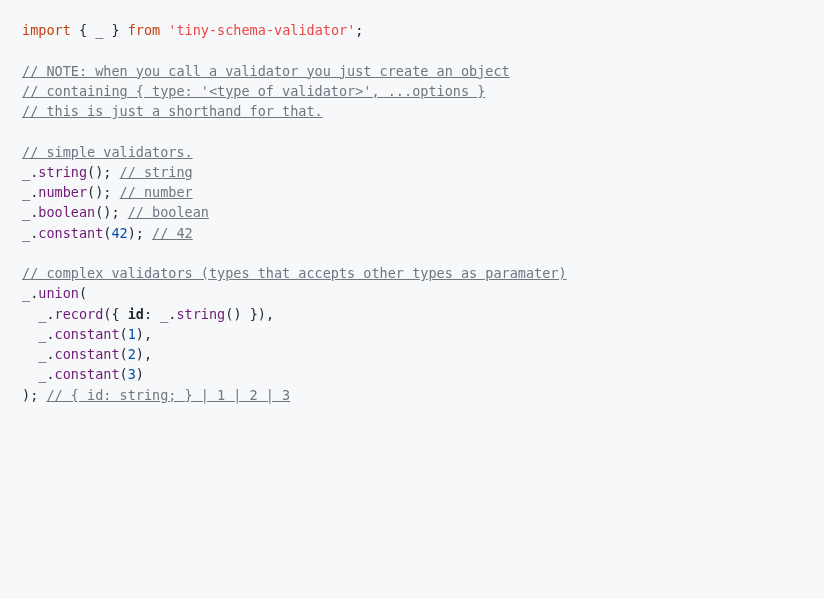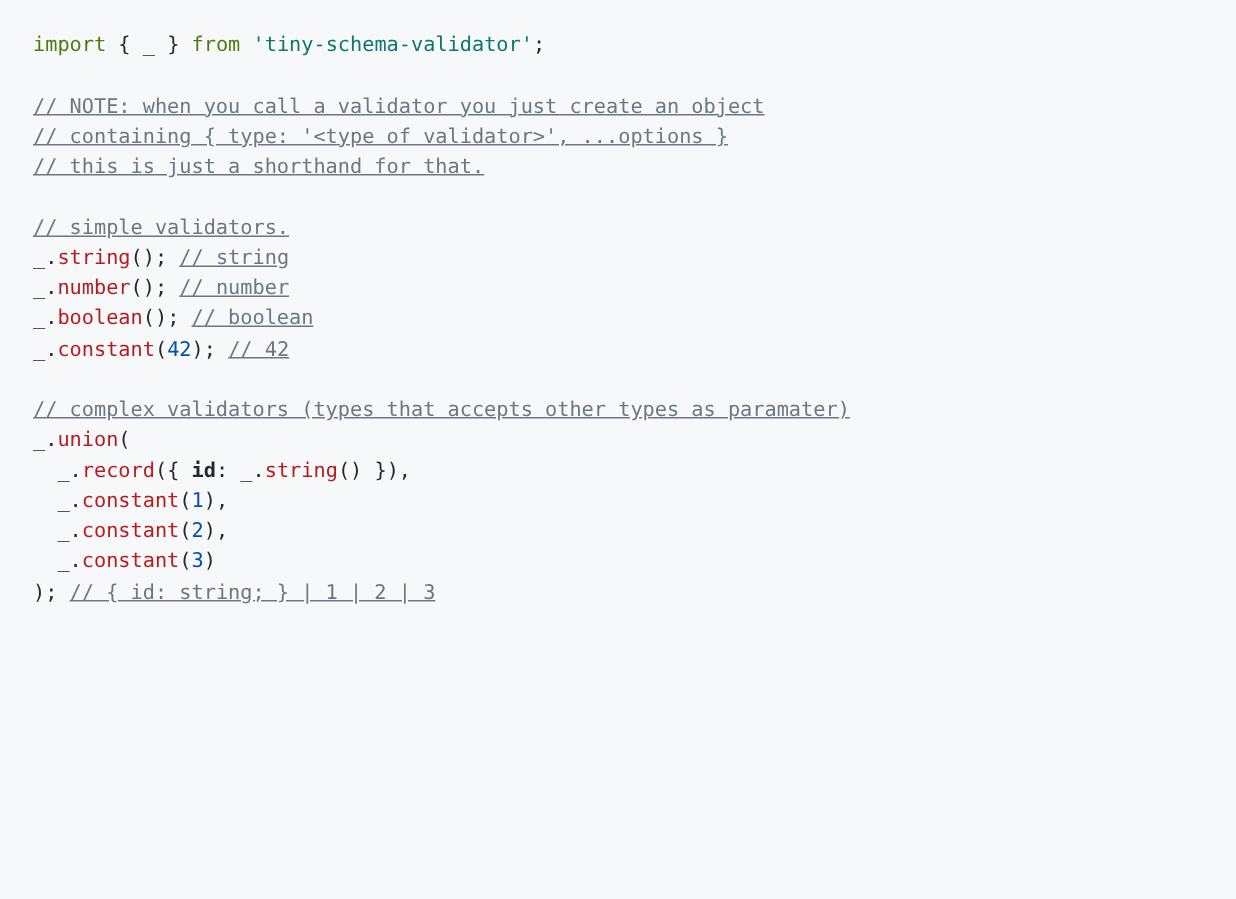--- a/index.html
+++ b/index.html
@@ -10,24 +10,24 @@
     line-height: 1.5;
     padding: 20px 22px;
     color: #24292f;
     width: 824px;
   }
   pre {
     white-space: pre;
     font-family: inherit;
   }
   .line { display: block; min-height: 1.5em; }
-  .kw   { color: #4d7c0f; }  
+  .kw   { color: #c2410c; }  
   .pl   { color: #24292f; }  
-  .fn   { color: #b91c1c; }  
-  .str  { color: #0f766e; }  
+  .fn   { color: #701a75; }  
+  .str  { color: #ef4444; }  
   .num  { color: #0550ae; }  
   .cmt  { color: #6e7781; text-decoration: underline; }  
   .prop { color: #24292f; font-weight: bold; }  
 </style>
 </head>
 <body>
 
 <pre><code id="code-root"><span class="line"><span class="kw">import</span><span class="pl"> { _ } </span><span class="kw">from</span><span class="pl"> </span><span class="str">'tiny-schema-validator'</span><span class="pl">;</span></span><span class="line">&nbsp;</span><span class="line"><span class="cmt">// NOTE: when you call a validator you just create an object</span></span><span class="line"><span class="cmt">// containing { type: '&lt;type of validator&gt;', ...options }</span></span><span class="line"><span class="cmt">// this is just a shorthand for that.</span></span><span class="line">&nbsp;</span><span class="line"><span class="cmt">// simple validators.</span></span><span class="line"><span class="pl">_.</span><span class="fn">string</span><span class="pl">(); </span><span class="cmt">// string</span></span><span class="line"><span class="pl">_.</span><span class="fn">number</span><span class="pl">(); </span><span class="cmt">// number</span></span><span class="line"><span class="pl">_.</span><span class="fn">boolean</span><span class="pl">(); </span><span class="cmt">// boolean</span></span><span class="line"><span class="pl">_.</span><span class="fn">constant</span><span class="pl">(</span><span class="num">42</span><span class="pl">); </span><span class="cmt">// 42</span></span><span class="line">&nbsp;</span><span class="line"><span class="cmt">// complex validators (types that accepts other types as paramater)</span></span><span class="line"><span class="pl">_.</span><span class="fn">union</span><span class="pl">(</span></span><span class="line"><span class="pl">  _.</span><span class="fn">record</span><span class="pl">({ </span><span class="prop">id</span><span class="pl">: _.</span><span class="fn">string</span><span class="pl">() }),</span></span><span class="line"><span class="pl">  _.</span><span class="fn">constant</span><span class="pl">(</span><span class="num">1</span><span class="pl">),</span></span><span class="line"><span class="pl">  _.</span><span class="fn">constant</span><span class="pl">(</span><span class="num">2</span><span class="pl">),</span></span><span class="line"><span class="pl">  _.</span><span class="fn">constant</span><span class="pl">(</span><span class="num">3</span><span class="pl">)</span></span><span class="line"><span class="pl">); </span><span class="cmt">// { id: string; } | 1 | 2 | 3</span></span></code></pre>
 
 </body></html>

